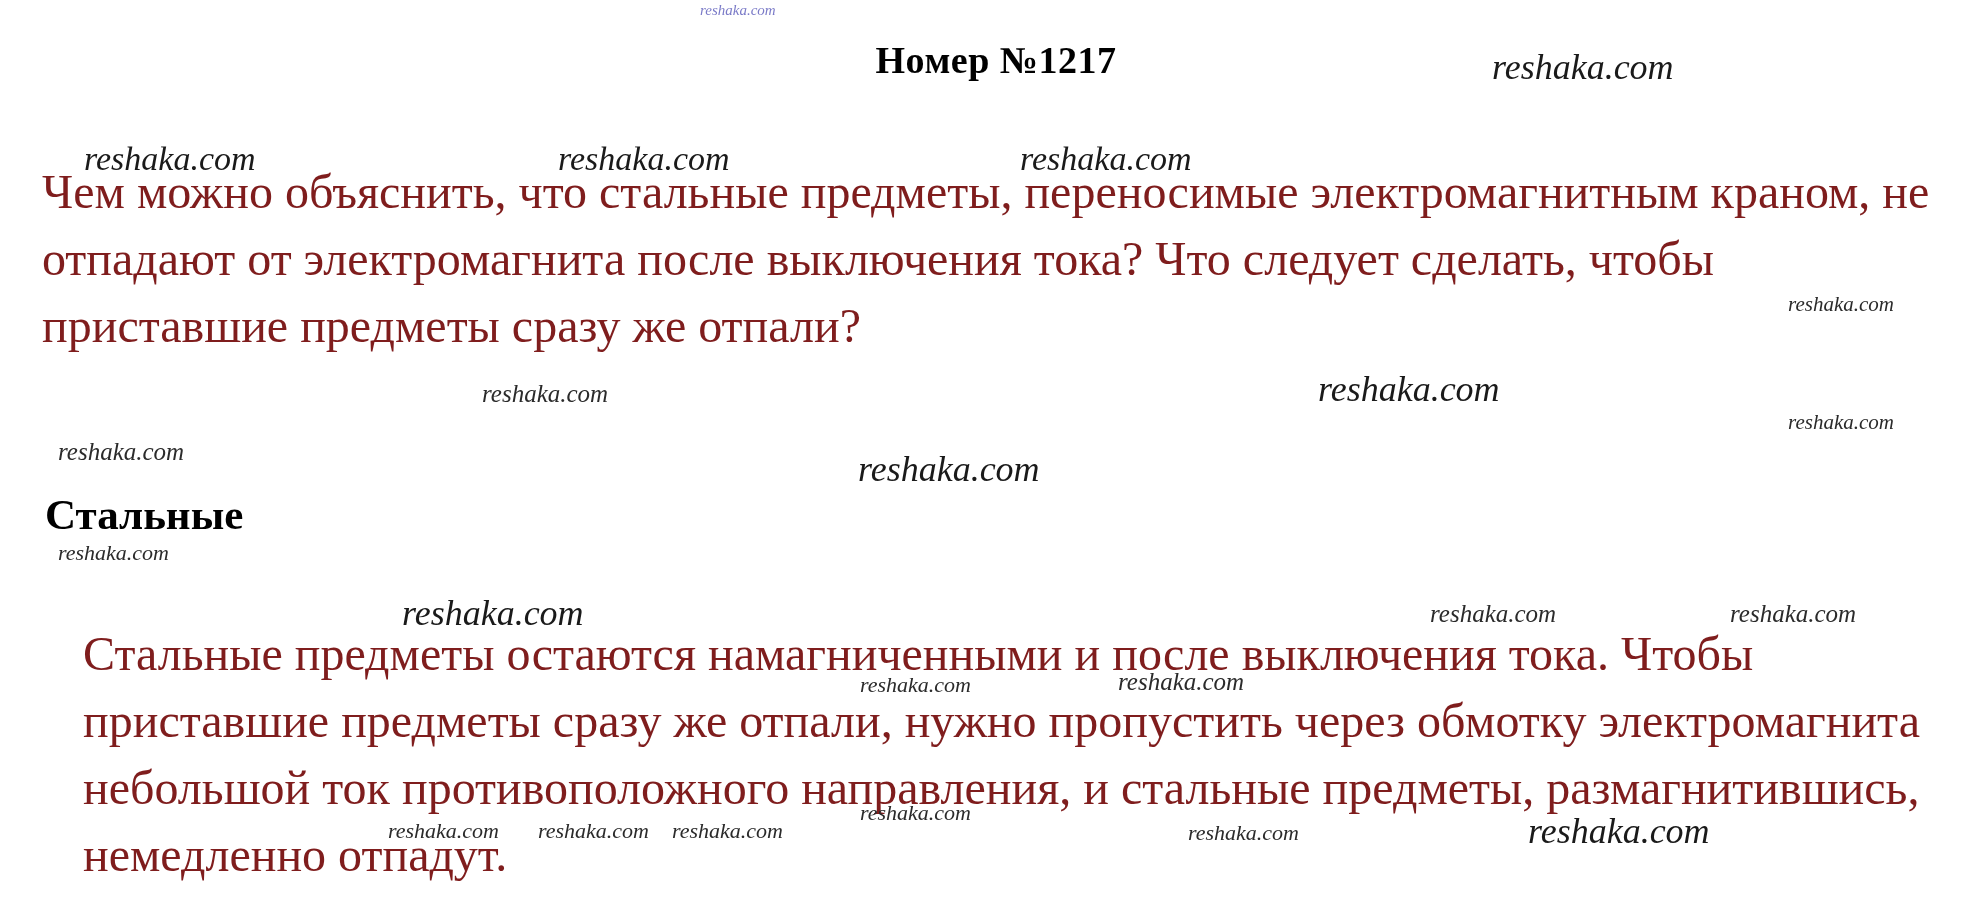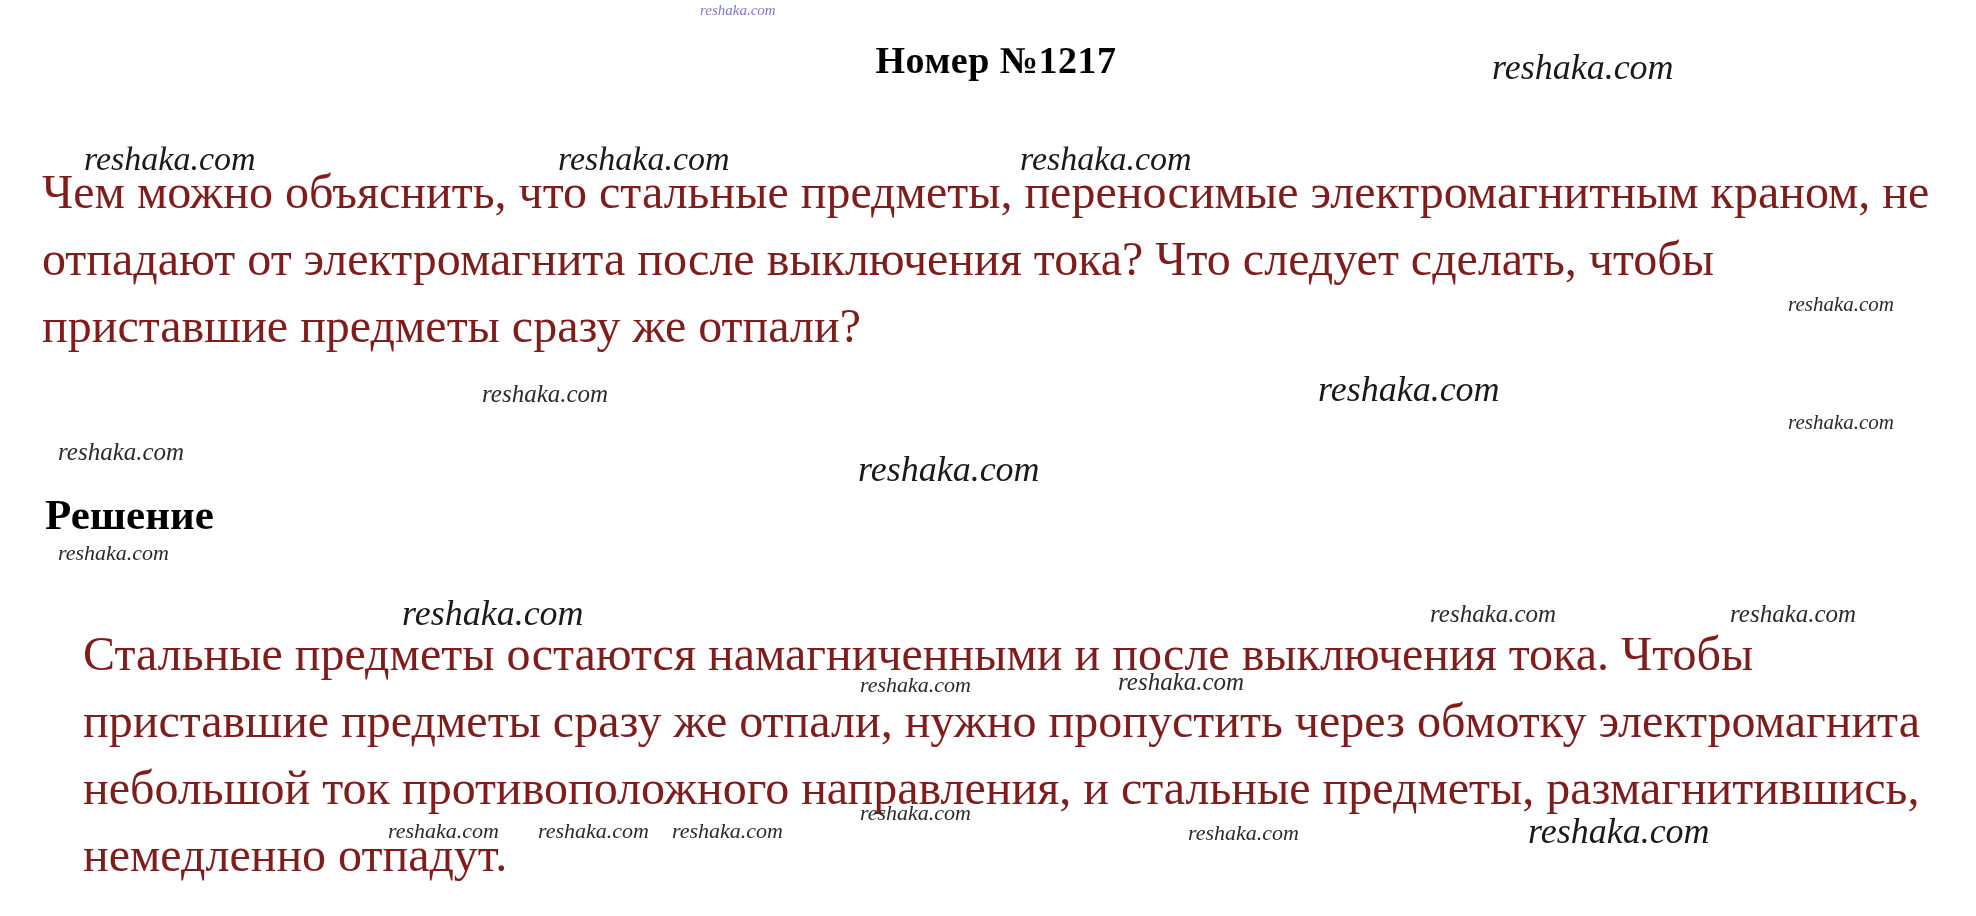--- a/index.html
+++ b/index.html
@@ -70,21 +70,21 @@
 </style>
 </head>
 <body>
 
 <div id="page">
 
   <div class="title">Номер №1217</div>
 
   <div class="body-text" id="question">Чем можно объяснить, что стальные предметы, переносимые электромагнитным краном, не отпадают от электромагнита после выключения тока? Что следует сделать, чтобы приставшие предметы сразу же отпали?</div>
 
-  <div id="solution-heading">Решение</div>
+  <div id="solution-heading">Стальные</div>
 
   <div class="body-text" id="answer">Стальные предметы остаются намагниченными и после выключения тока. Чтобы приставшие предметы сразу же отпали, нужно пропустить через обмотку электромагнита небольшой ток противоположного направления, и стальные предметы, размагнитившись, немедленно отпадут.</div>
 
   <div id="watermark-layer">
       <div class="wm blue" style="left: 700px; top: 2px; font-size: 15px;">reshaka.com</div>
       <div class="wm " style="left: 1492px; top: 46px; font-size: 36px;">reshaka.com</div>
       <div class="wm " style="left: 84px; top: 140px; font-size: 34px;">reshaka.com</div>
       <div class="wm " style="left: 558px; top: 140px; font-size: 34px;">reshaka.com</div>
       <div class="wm " style="left: 1020px; top: 140px; font-size: 34px;">reshaka.com</div>
       <div class="wm tiny" style="left: 1788px; top: 292px; font-size: 21px;">reshaka.com</div>

